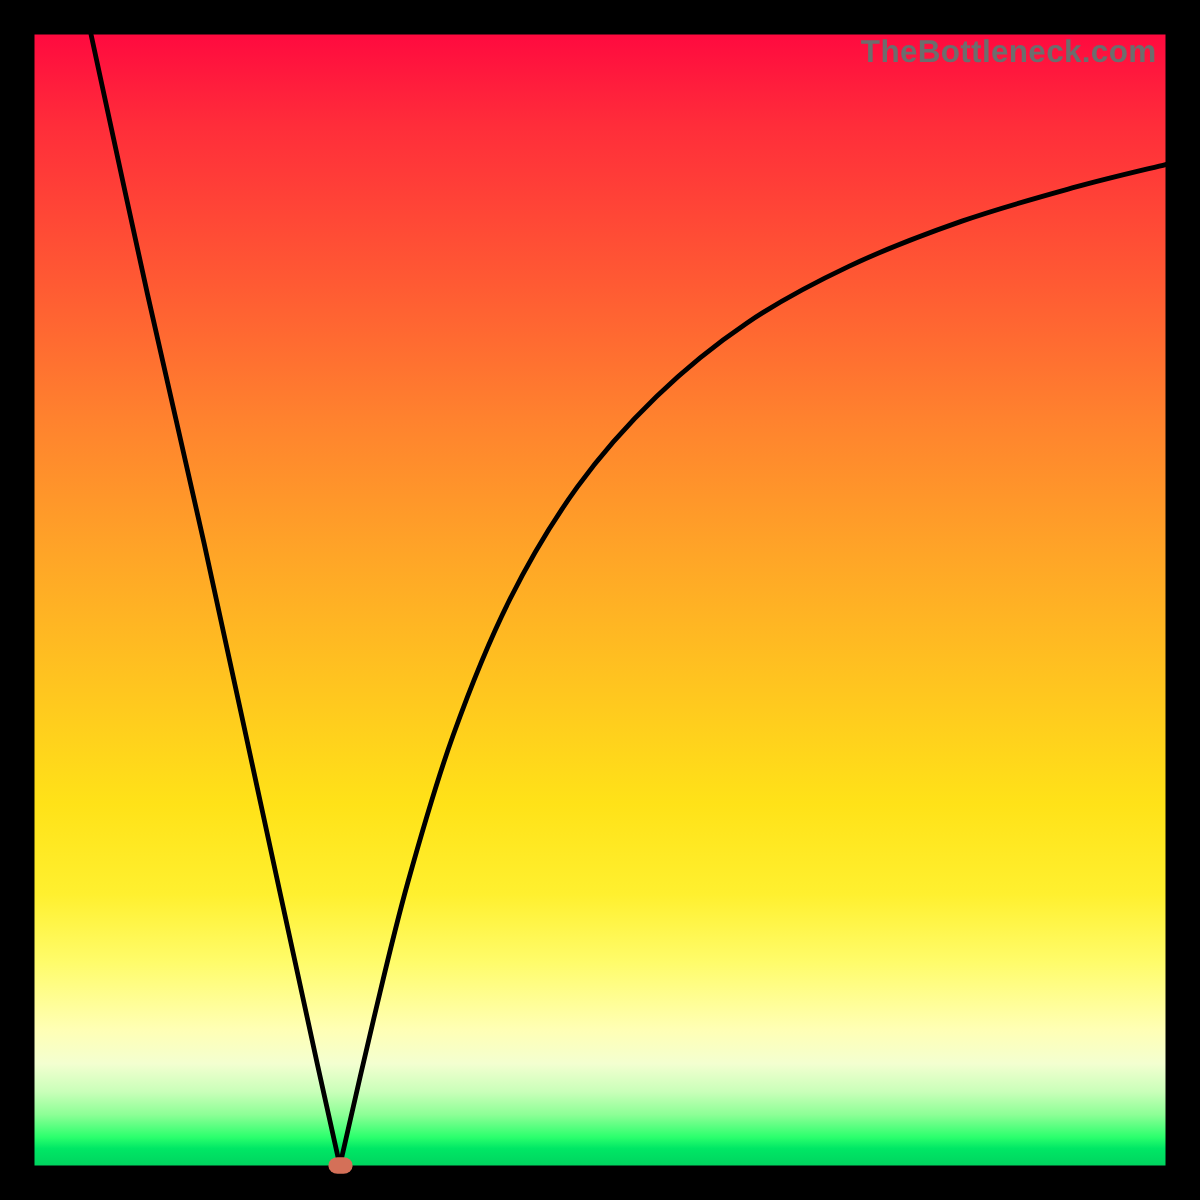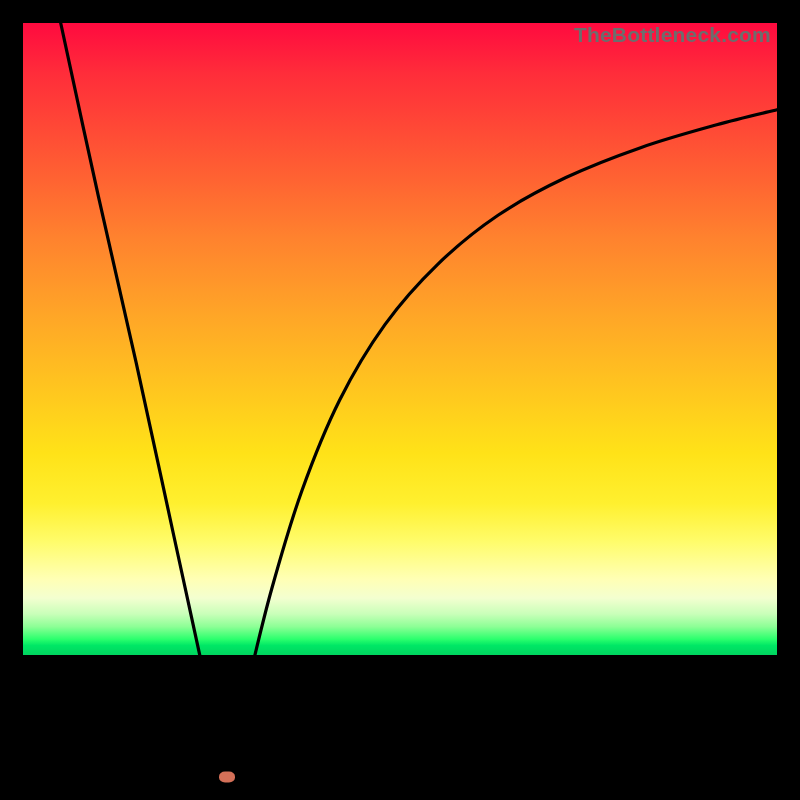--- a/index.html
+++ b/index.html
@@ -9,21 +9,21 @@
     height: 800px;
     background: #000;
     overflow: hidden;
     font-family: Arial, Helvetica, sans-serif;
   }
   .frame {
     position: absolute;
     left: 23px;
     top: 23px;
     width: 754px;
-    height: 632px;
+    height: 754px;
     background: #000;
   }
   .gradient {
     position: absolute;
     inset: 0;
     
     background: linear-gradient(
       to bottom,
       #ff0a3f 0%,
       #ff2d3a 8%,

